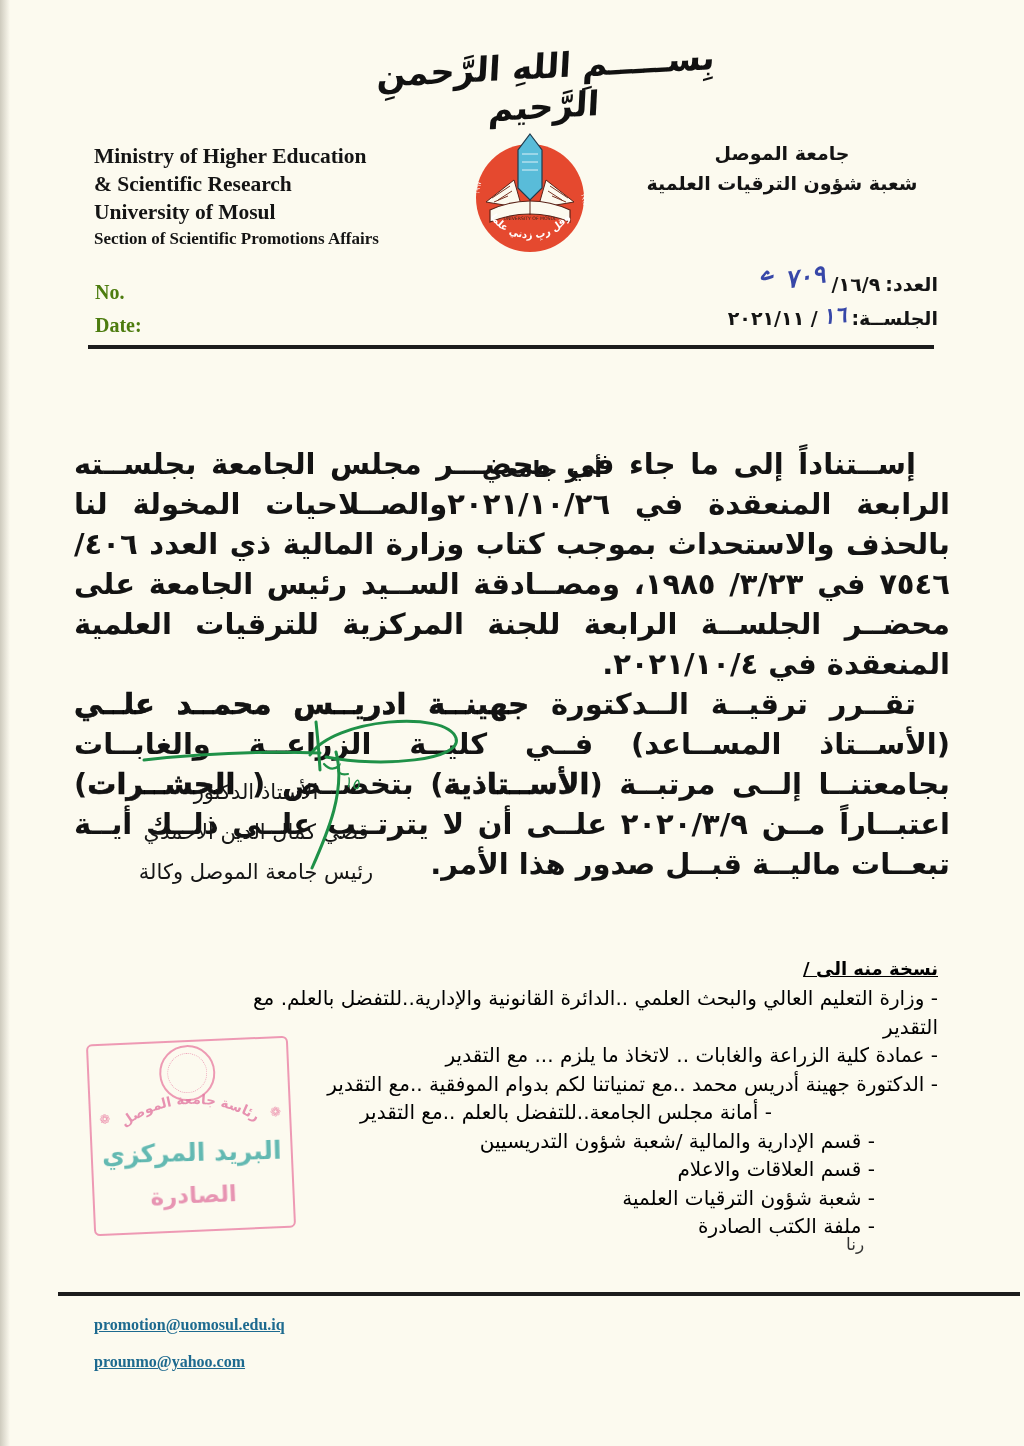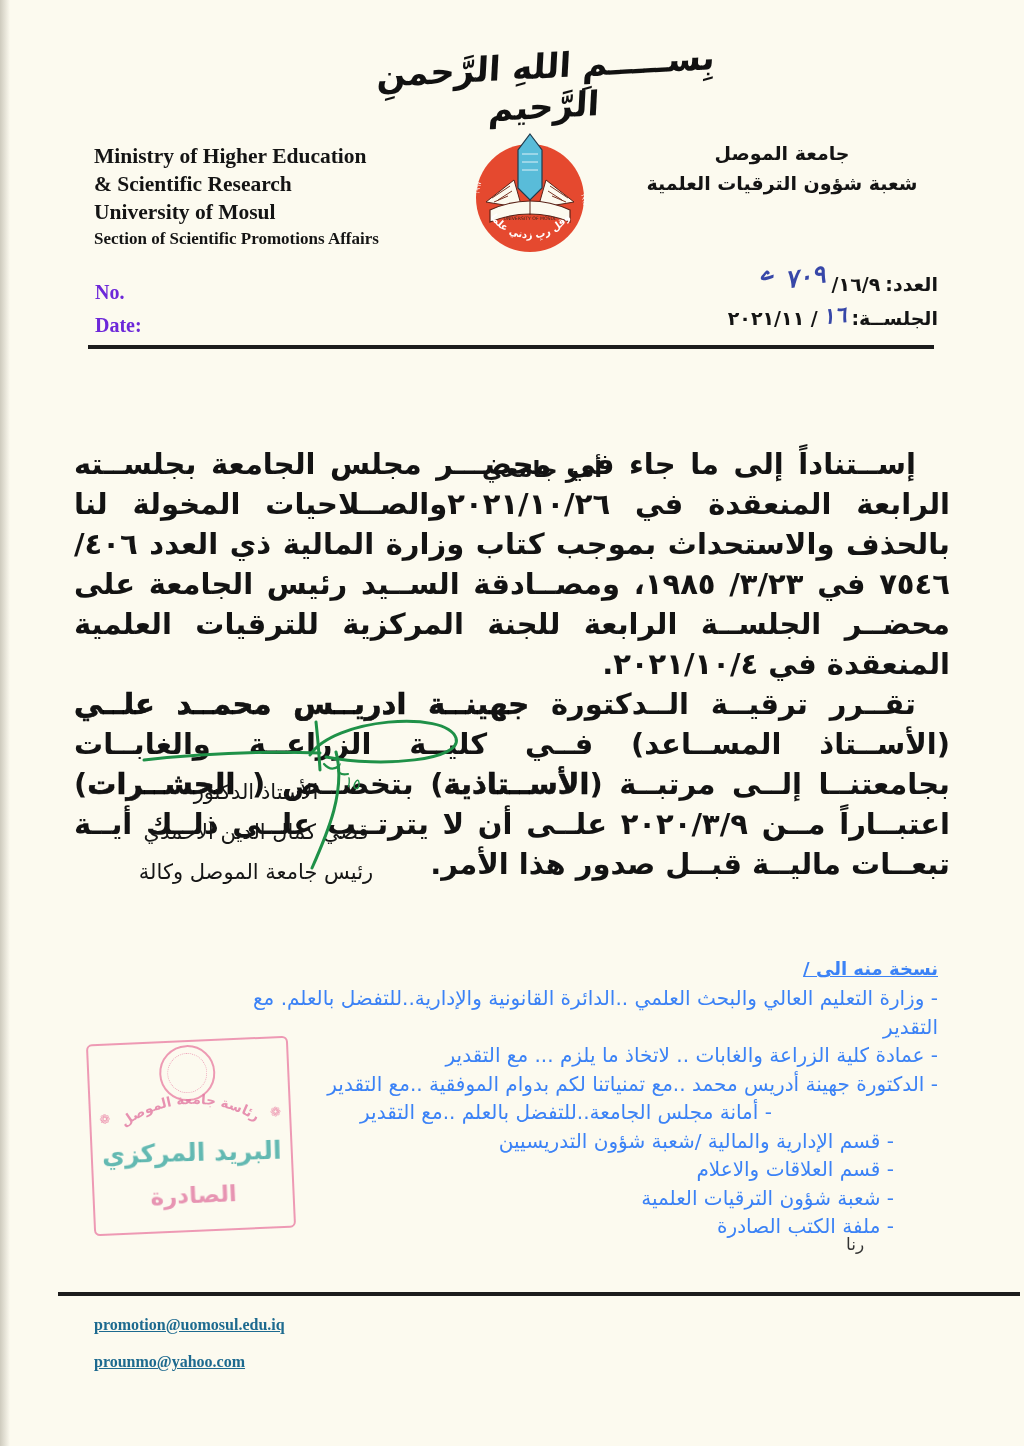--- a/index.html
+++ b/index.html
@@ -14,21 +14,21 @@
 
   
   .lh-en{position:absolute;top:142px;left:94px;width:370px;font-family:"Liberation Serif",serif;font-weight:bold;color:#141414;}
   .lh-en .l{font-size:21.5px;line-height:28px;}
   .lh-en .s{font-size:17px;line-height:26px;}
   .lh-ar{position:absolute;top:138px;left:614px;width:336px;text-align:center;direction:rtl;
     font-size:19px;font-weight:bold;line-height:30px;color:#141414;}
   .logo{position:absolute;left:470px;top:130px;width:120px;height:124px;}
 
   
-  .ref-en{position:absolute;left:95px;top:276px;font-family:"Liberation Serif",serif;font-weight:bold;font-size:20px;line-height:33px;color:#6d28d9;}
+  .ref-en{position:absolute;left:95px;top:276px;font-family:"Liberation Serif",serif;font-weight:bold;font-size:20px;line-height:33px;color:#4d7c0f;}
   .ref-ar{position:absolute;right:86px;top:266px;direction:rtl;font-size:19px;font-weight:bold;color:#141414;}
   .ref-row{display:flex;direction:rtl;align-items:baseline;gap:5px;line-height:34px;justify-content:flex-start;}
   .hw{color:#3747a8;font-style:italic;font-weight:bold;}
   .hw-num{display:inline-block;font-size:25px;transform:rotate(-9deg) translateY(-6px);letter-spacing:2px;}
   .hw-flo{display:inline-block;font-size:22px;transform:rotate(-14deg) translateY(-12px);margin-right:6px;}
   .hw-day{display:inline-block;font-size:22px;transform:rotate(-6deg) translateY(-2px);}
 
   .divider{position:absolute;background:#1c1c1c;}
   .div-top{top:345px;left:88px;width:846px;height:4px;}
   .div-bottom{top:1292px;left:58px;width:962px;height:4px;}
@@ -40,25 +40,25 @@
     font-size:29px;font-weight:bold;line-height:40px;color:#131313;}
   .body-text p{margin:0;text-indent:34px;}
   .xb{-webkit-text-stroke:.55px #000;}
 
   
   .sig-svg{position:absolute;left:138px;top:710px;width:334px;height:168px;z-index:4;pointer-events:none;}
   .sig-name{position:absolute;left:98px;top:772px;width:316px;text-align:center;direction:rtl;
     font-size:21px;font-weight:normal;line-height:40px;}
 
   
-  .cc{position:absolute;top:954px;right:86px;width:740px;direction:rtl;text-align:right;color:#3b82f6;}
+  .cc{position:absolute;top:954px;right:86px;width:740px;direction:rtl;text-align:right;color:#000000;}
   .cc-header{font-size:18px;font-weight:bold;text-decoration:underline;line-height:30px;}
   .cc-item{font-size:20px;line-height:28.5px;}
   .cc-item.m1{margin-right:4px;text-align:center;}
-  .cc-item.m2{margin-right:44px;}
+  .cc-item.m2{margin-right:63px;}
 
   
   .stamp{position:absolute;left:90px;top:1040px;width:198px;height:188px;transform:rotate(-2.5deg);
     border:2.5px solid rgba(232,116,158,.78);border-radius:6px;opacity:.93;}
   .stamp-emblem{position:absolute;left:70px;top:3px;width:52px;height:52px;border:2px solid rgba(230,104,148,.7);
     border-radius:50%;}
   .stamp-emblem::after{content:"";position:absolute;inset:6px;border:1.5px dotted rgba(230,104,148,.6);border-radius:50%;}
   .stamp-arc{position:absolute;left:0;top:34px;width:198px;height:70px;}
   .stamp-flower{position:absolute;font-size:13px;color:rgba(230,104,148,.75);top:66px;}
   .fl-l{left:8px;} .fl-r{right:8px;}

